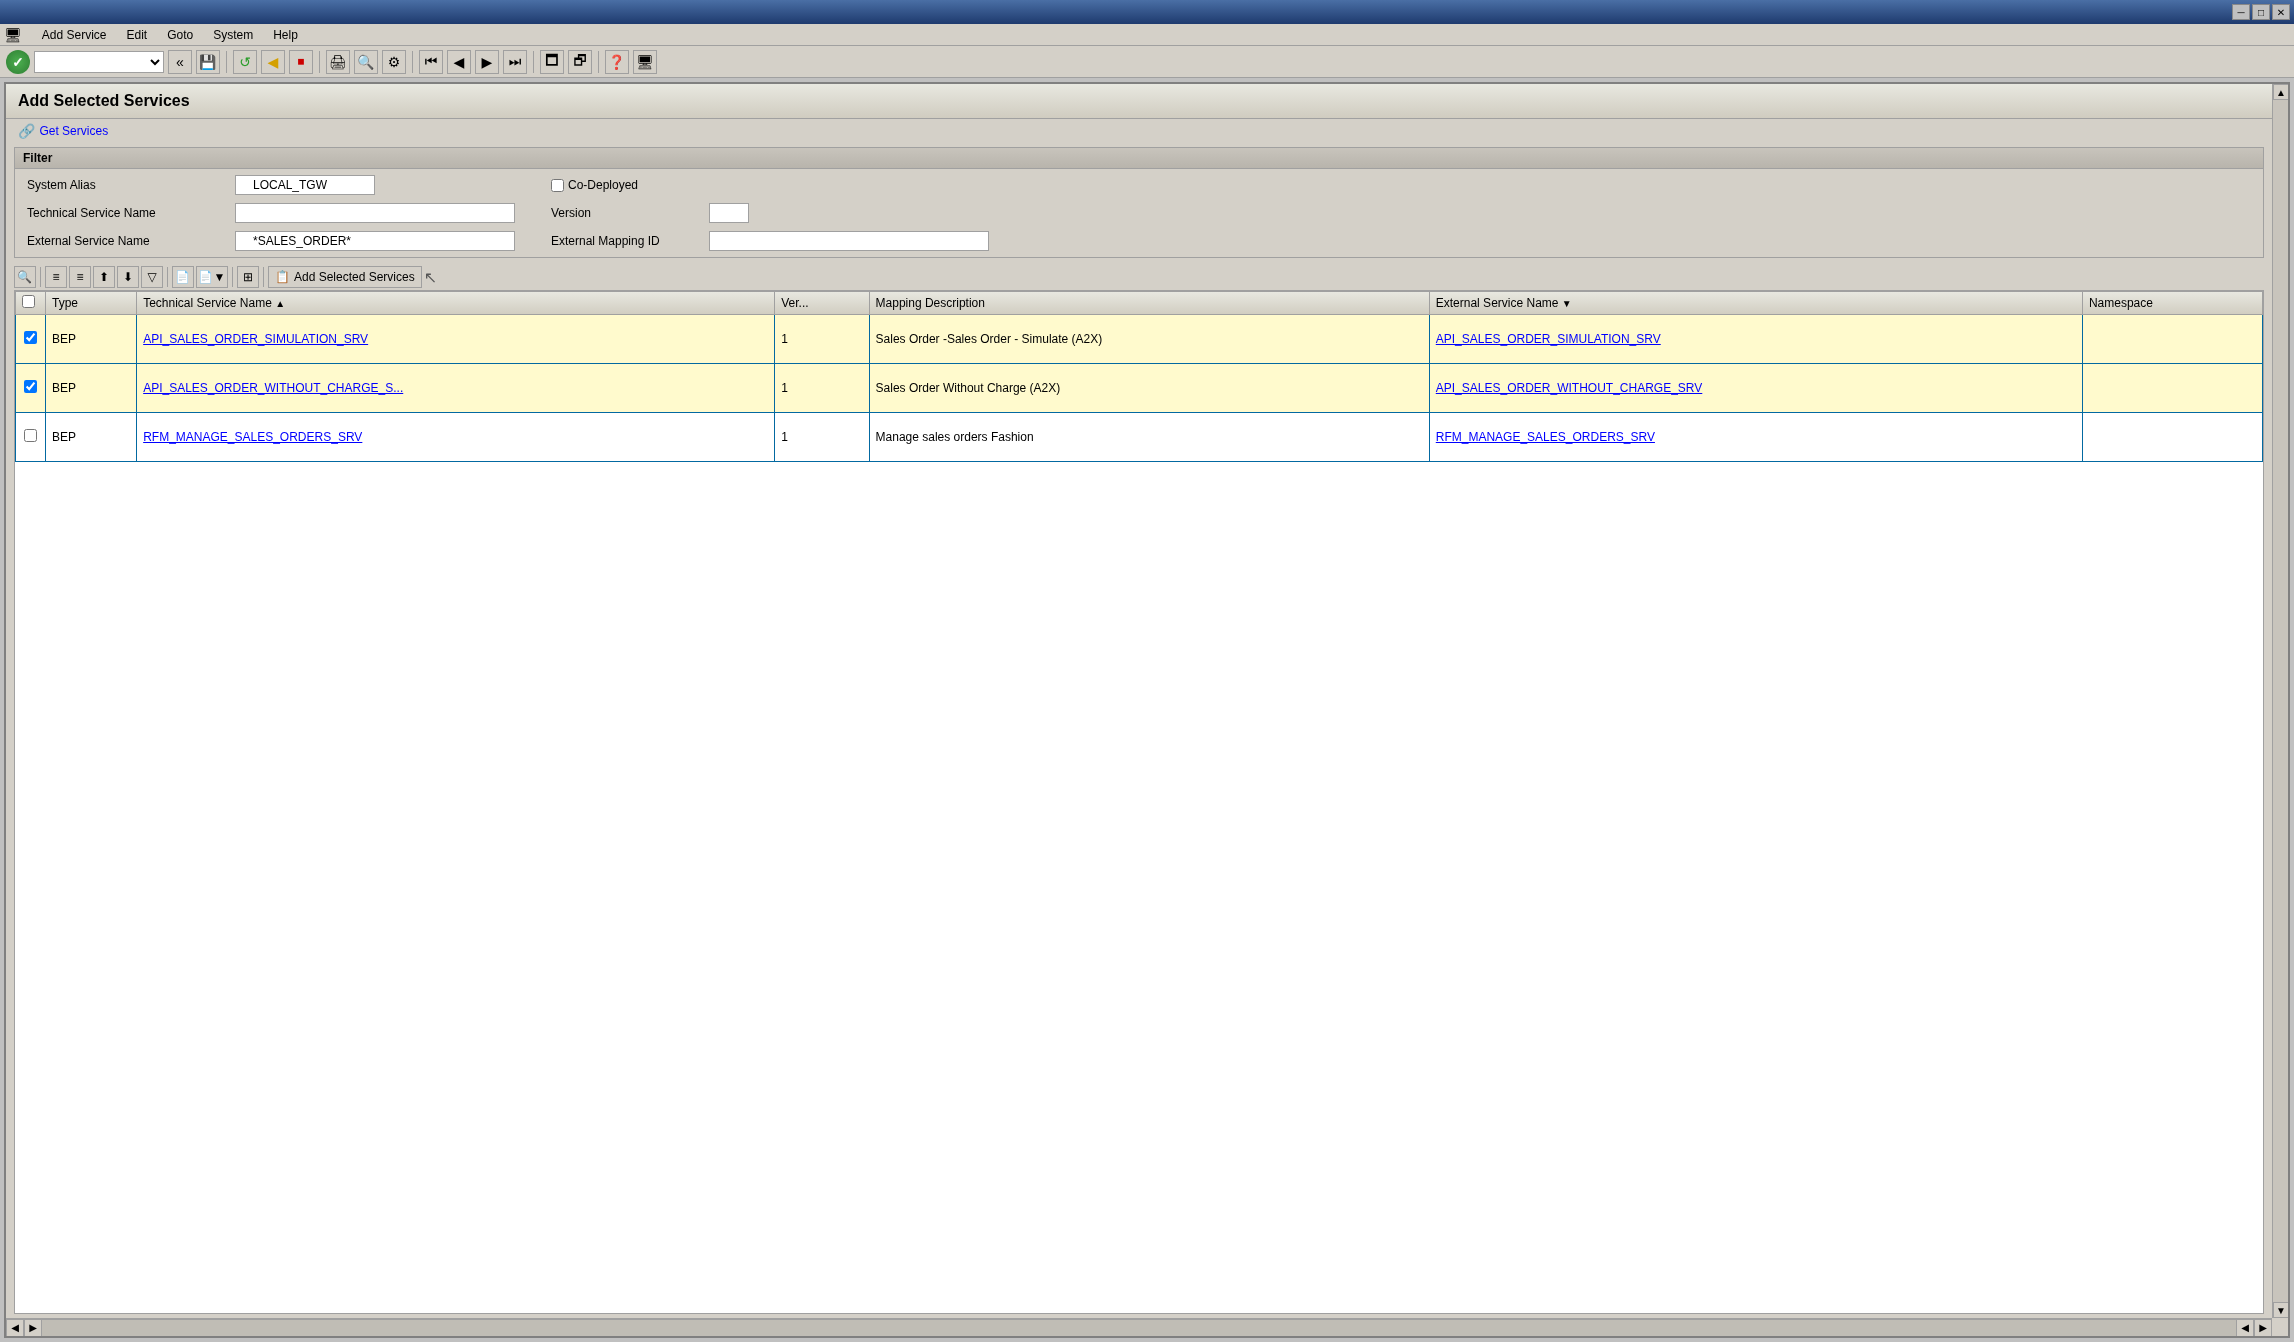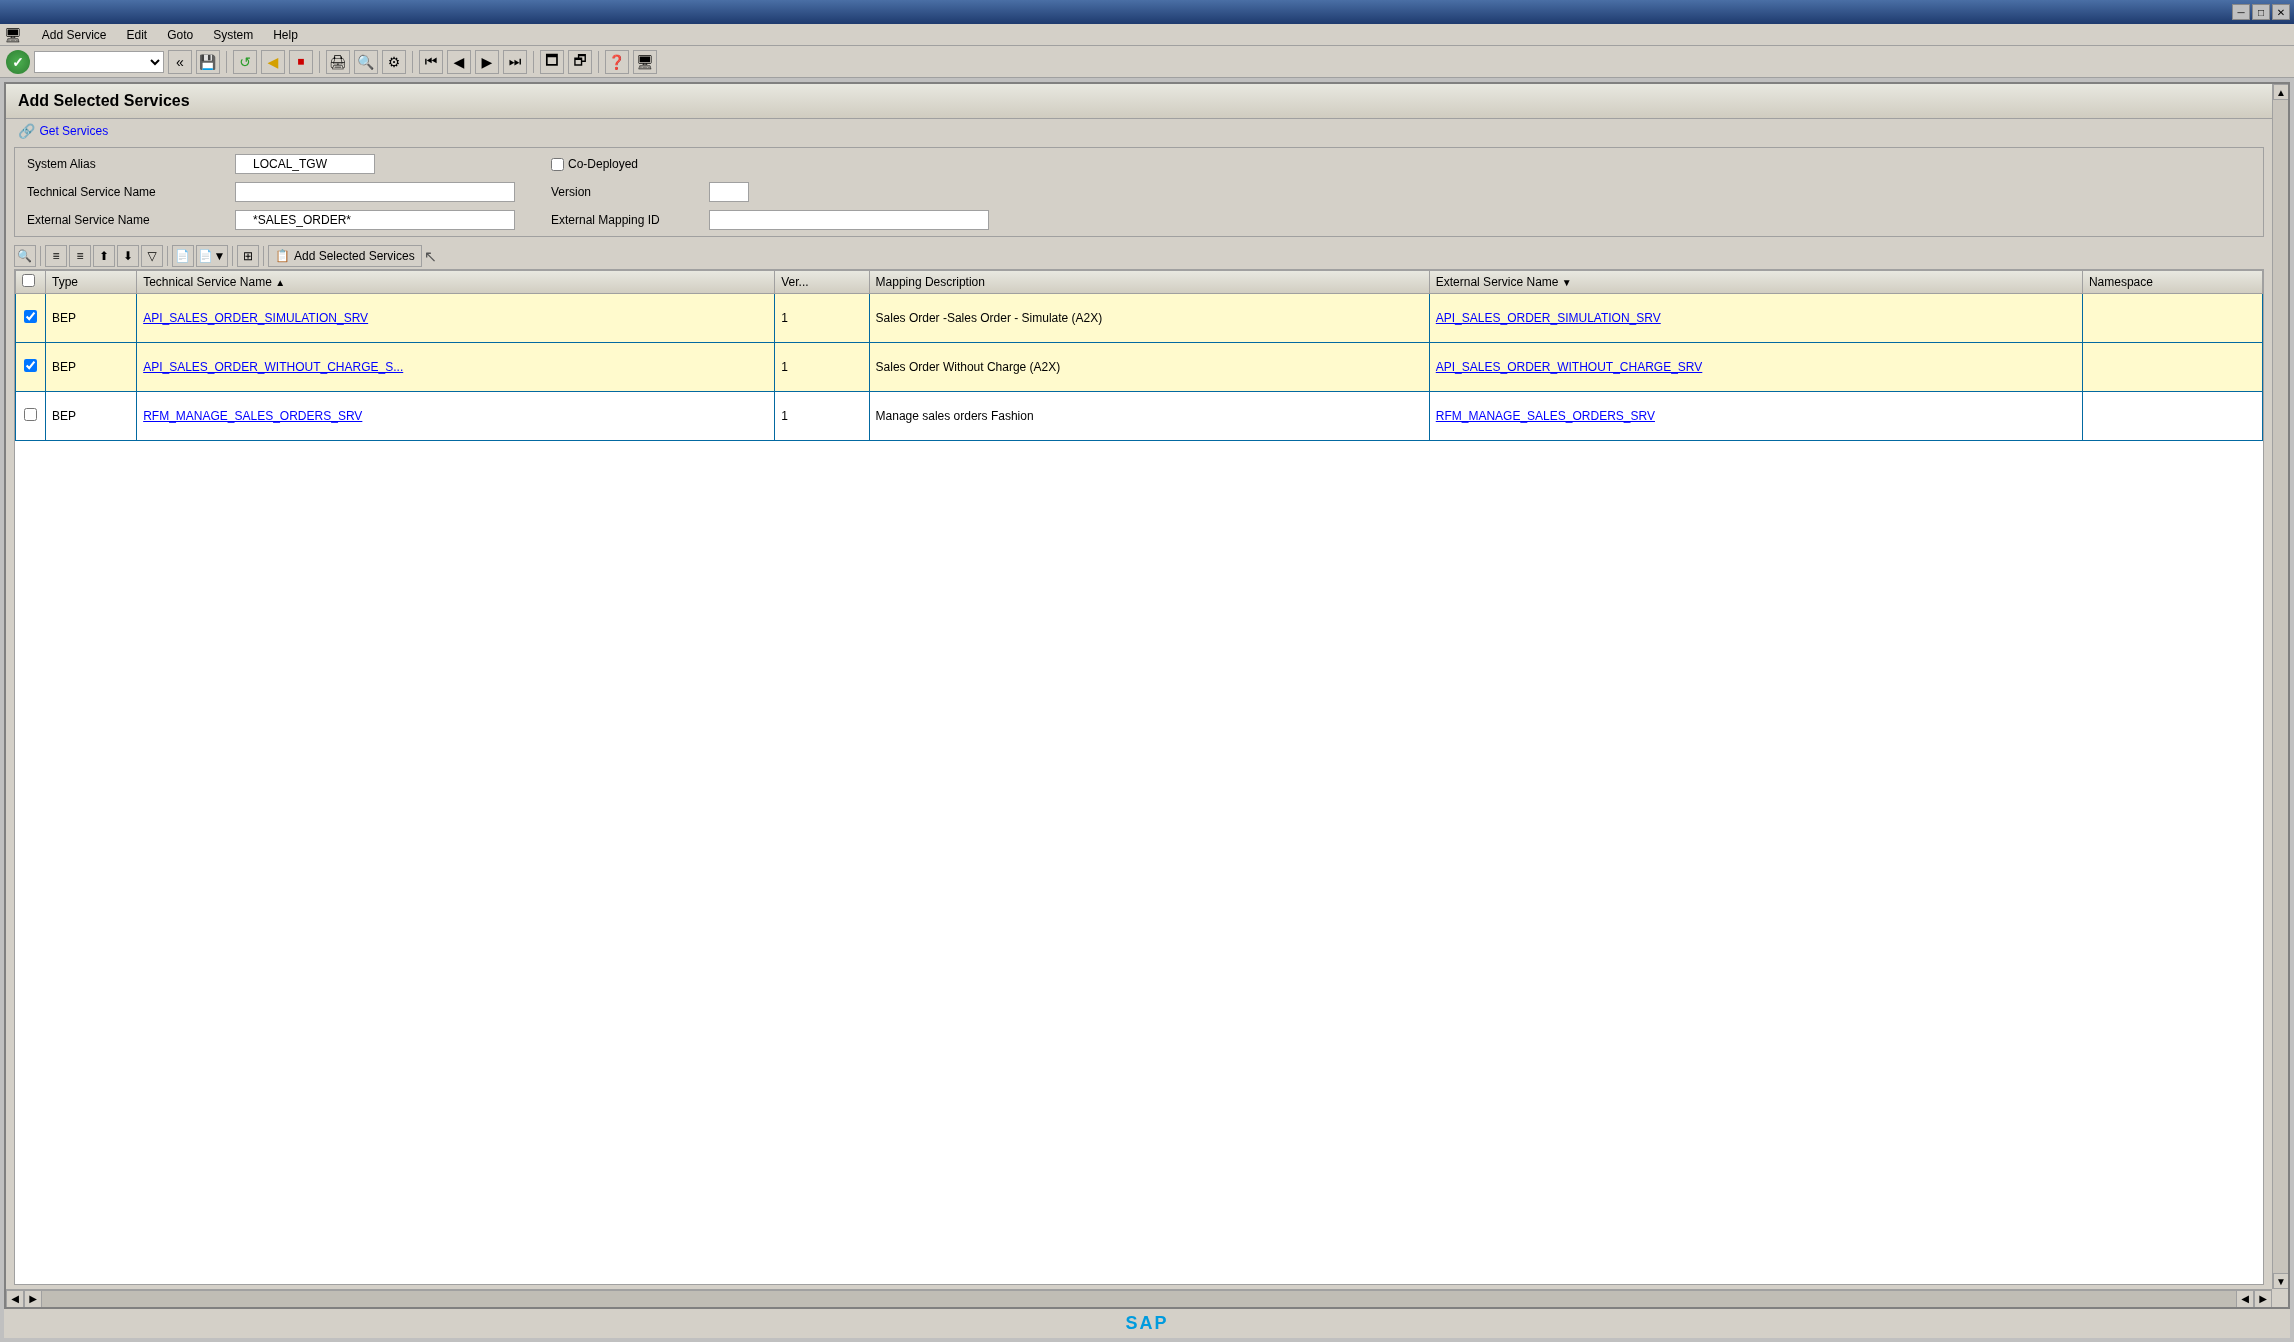--- a/index.html
+++ b/index.html
@@ -422,20 +422,23 @@
         </div>
 
         <div class="page-toolbar">
           <a class="get-services-link">
             <span style="font-size:14px;">🔗</span>
             <span>Get Services</span>
           </a>
         </div>
 
         <div class="filter-section">
+          <div class="filter-header">
+            <span>Filter</span>
+          </div>
           <div class="filter-body">
 
             <span class="filter-label">System Alias</span>
             <input class="filter-input" type="text" style="width: 140px;" value="LOCAL_TGW">
             <span></span>
             <span class="filter-label" style="display:flex;align-items:center;gap:4px;">
               <input type="checkbox" style="">
               <span>Co-Deployed</span>
             </span>
             <span></span>
@@ -531,17 +534,14 @@
 
       <div class="bottom-bar" style="margin-right:16px;">
         <div class="scroll-arrow">◀</div>
         <div class="scroll-arrow">▶</div>
         <div class="scroll-track"></div>
         <div class="scroll-arrow">◀</div>
         <div class="scroll-arrow">▶</div>
       </div>
     </div>
 
-    <div class="sap-logo-bar">
-      <div class="sap-logo">SAP</div>
-    </div>
   </div>
 </div>
 
 </body></html>

